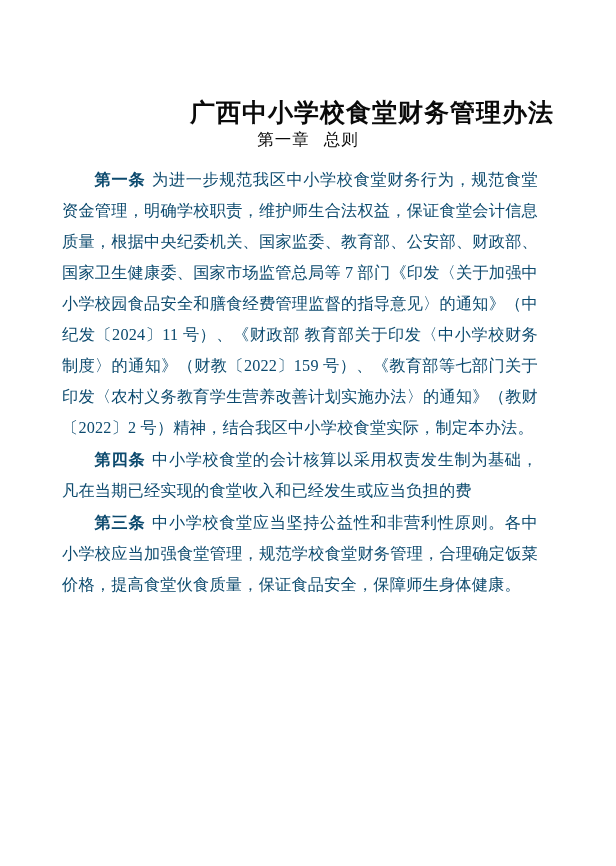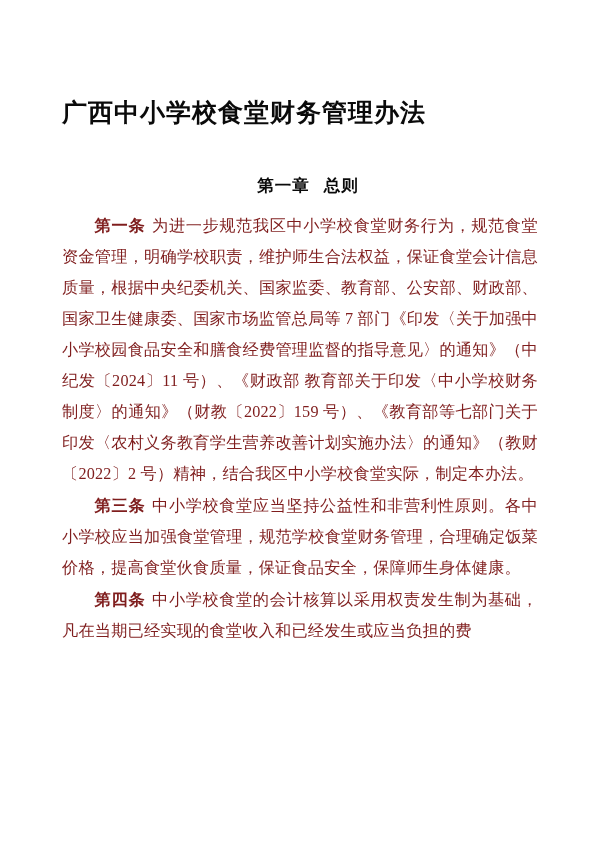--- a/index.html
+++ b/index.html
@@ -15,50 +15,49 @@
     overflow: hidden;
   }
   .page {
     position: relative;
     width: 616px;
     height: 866px;
     box-sizing: border-box;
     padding: 0 62px;
   }
   .doc-title {
-    text-align: left;
+    text-align: right;
     font-size: 25px;
     font-weight: bold;
     letter-spacing: 1px;
     margin-top: 96px;
     margin-bottom: 0;
     color: #0a0a0a;
     font-family: "Liberation Serif", "DejaVu Serif", serif;
   }
   .chapter-heading {
     text-align: center;
     font-size: 16.5px;
-    font-weight: bold;
-    margin-top: 46px;
+    font-weight: normal;
     margin-bottom: 14px;
     letter-spacing: 1px;
     color: #0a0a0a;
   }
   .chapter-heading .gap {
     display: inline-block;
     width: 14px;
   }
   .para {
     font-size: 16.2px;
     line-height: 31px;
     text-align: justify;
     text-justify: inter-ideograph;
     margin: 0 16px 1px 0;
     text-indent: 2em;
-    color: #7f1d1d;
+    color: #0c4a6e;
     letter-spacing: 0.2px;
   }
   .para .lead {
     font-weight: bold;
     letter-spacing: 0.5px;
   }
   .para .lead-gap {
     display: inline-block;
     width: 6px;
   }
@@ -73,20 +72,20 @@
   <div class="chapter-heading">
     <span>第一章</span><span class="gap"></span><span>总则</span>
   </div>
 
   <p class="para">
     <span class="lead">第一条</span><span class="lead-gap"></span><span>为进一步规范我区中小学校食堂财务行为，规范食堂资金管理，明确学校职责，维护师生合法权益，保证食堂会计信息质量，根据中央纪委机关、国家监委、教育部、公安部、财政部、国家卫生健康委、国家市场监管总局等 7 部门《印发〈关于加强中小学校园食品安全和膳食经费管理监督的指导意见〉的通知》（中纪发〔2024〕11 号）、《财政部 教育部关于印发〈中小学校财务制度〉的通知》（财教〔2022〕159 号）、《教育部等七部门关于印发〈农村义务教育学生营养改善计划实施办法〉的通知》（教财〔2022〕2 号）精神，结合我区中小学校食堂实际，制定本办法。</span>
   </p>
 
 
   <p class="para">
-    <span class="lead">第三条</span><span class="lead-gap"></span><span>中小学校食堂应当坚持公益性和非营利性原则。各中小学校应当加强食堂管理，规范学校食堂财务管理，合理确定饭菜价格，提高食堂伙食质量，保证食品安全，保障师生身体健康。</span>
+    <span class="lead">第四条</span><span class="lead-gap"></span><span>中小学校食堂的会计核算以采用权责发生制为基础，凡在当期已经实现的食堂收入和已经发生或应当负担的费</span>
   </p>
 
   <p class="para">
-    <span class="lead">第四条</span><span class="lead-gap"></span><span>中小学校食堂的会计核算以采用权责发生制为基础，凡在当期已经实现的食堂收入和已经发生或应当负担的费</span>
+    <span class="lead">第三条</span><span class="lead-gap"></span><span>中小学校食堂应当坚持公益性和非营利性原则。各中小学校应当加强食堂管理，规范学校食堂财务管理，合理确定饭菜价格，提高食堂伙食质量，保证食品安全，保障师生身体健康。</span>
   </p>
 
 </div>
 
 </body></html>

